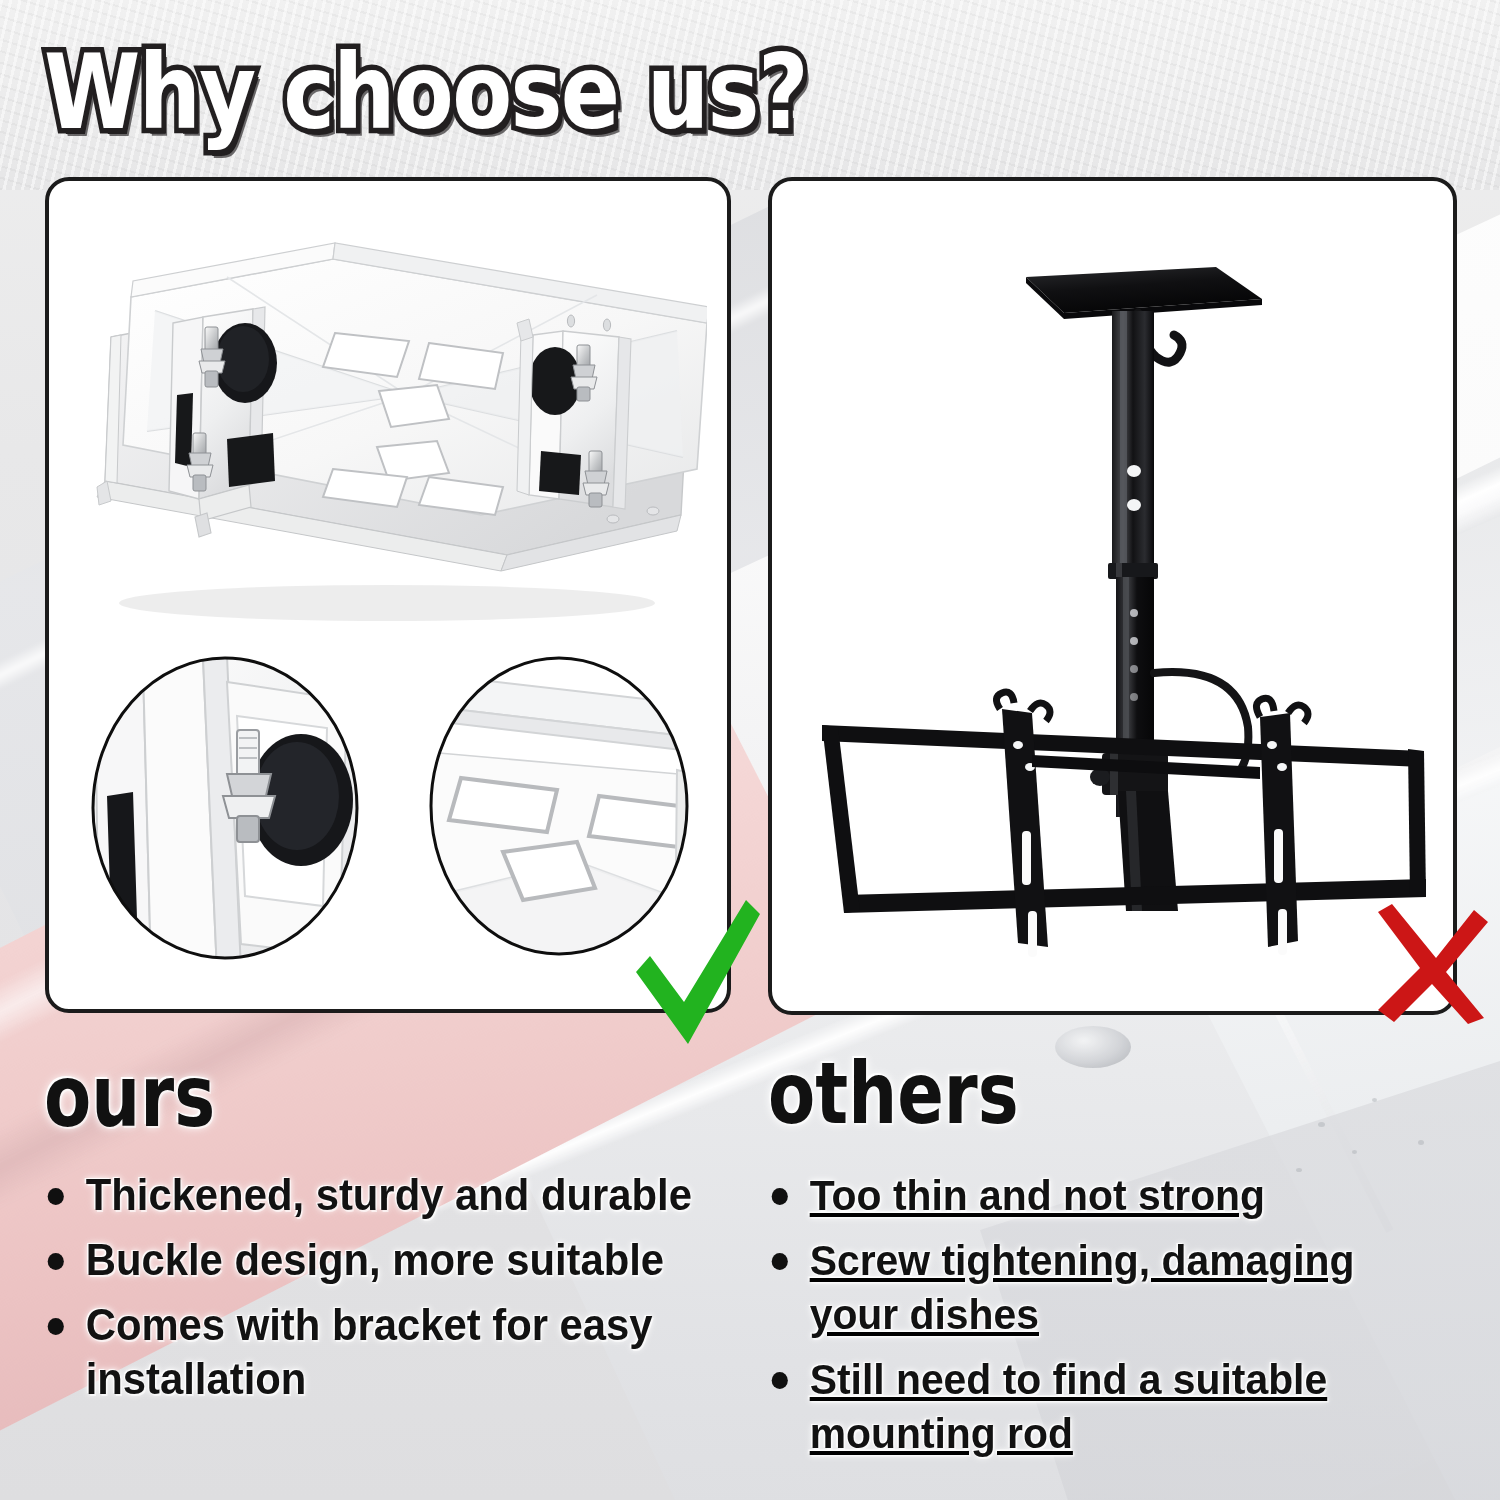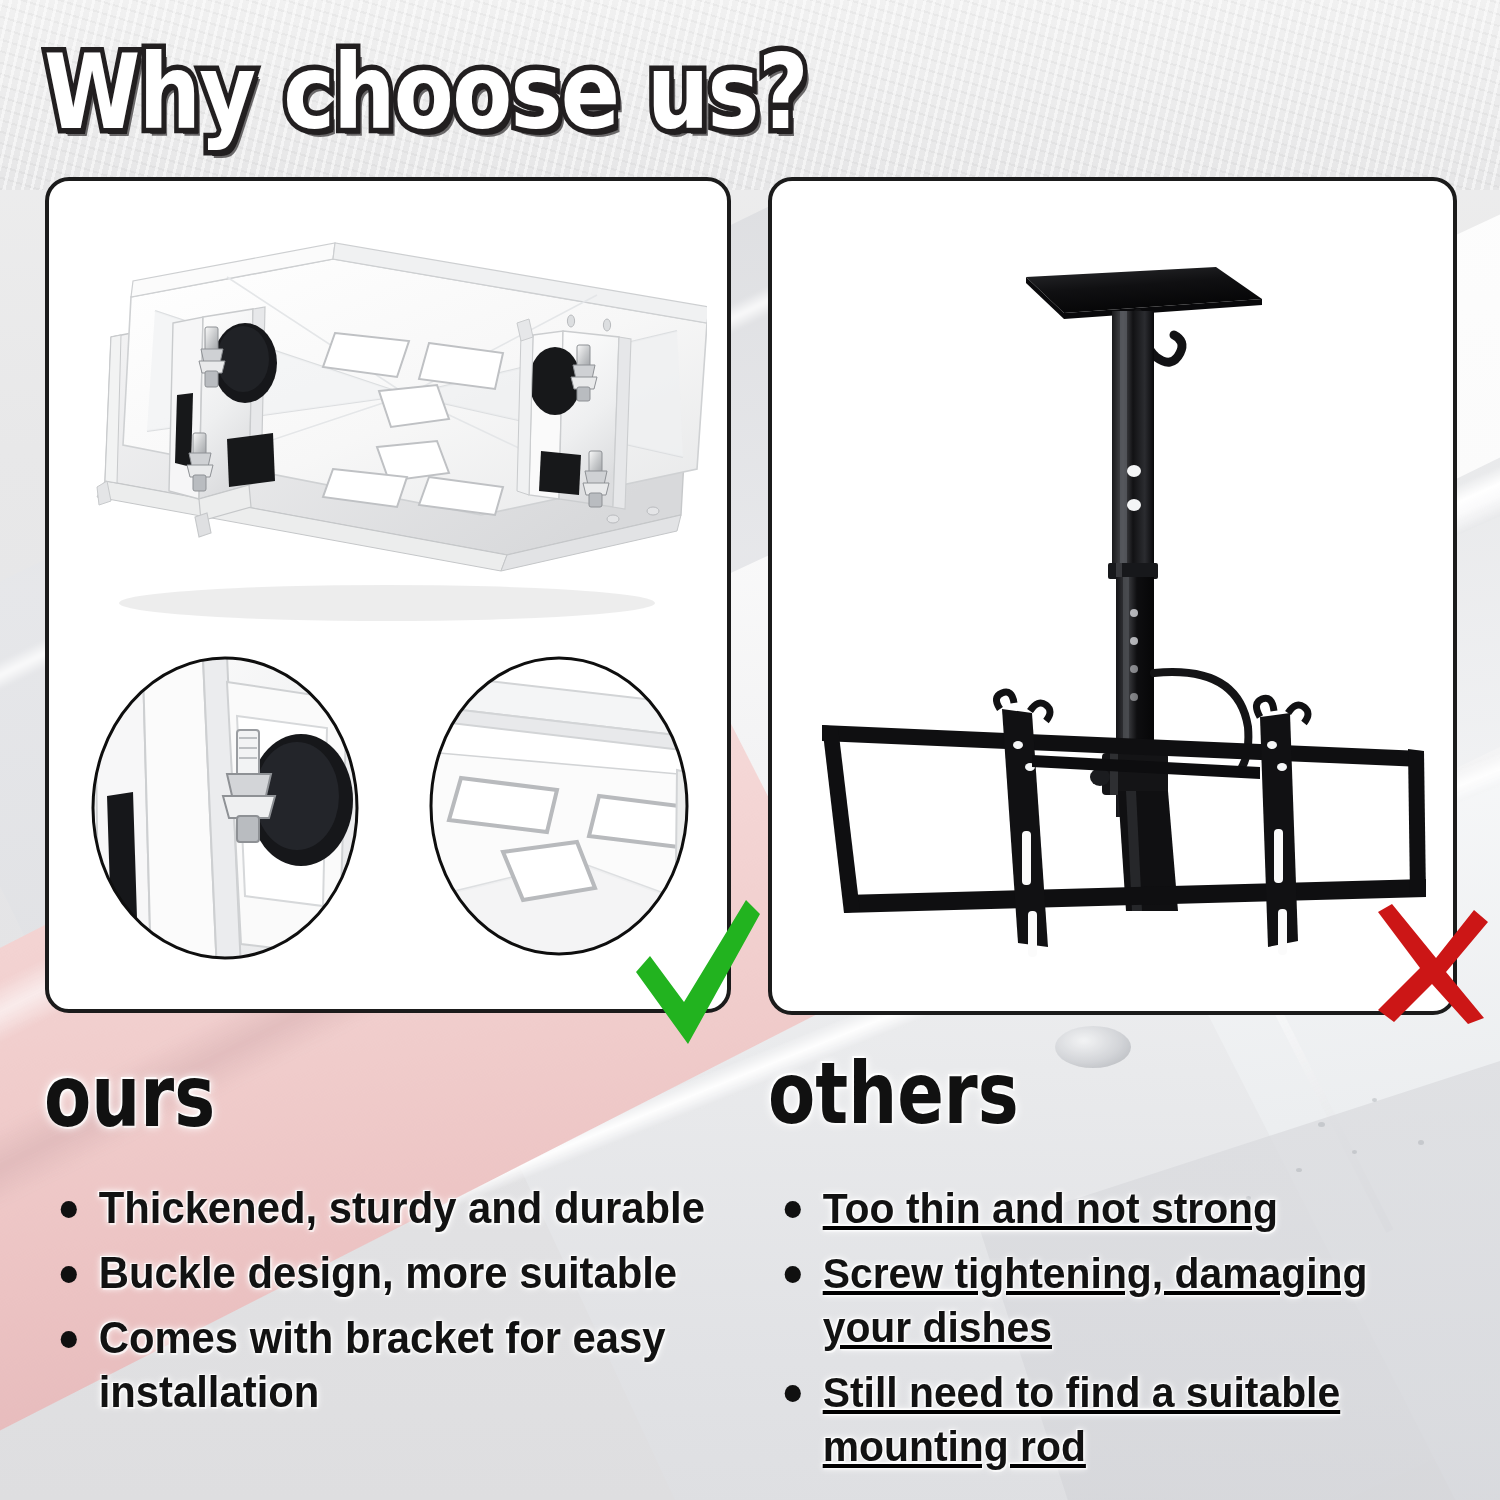--- a/index.html
+++ b/index.html
@@ -225,21 +225,21 @@
       -2px -2px 0 rgba(255,255,255,.9),
        2px  2px 0 rgba(255,255,255,.55);
   }
   #heading-ours   { left: 44px;  top: 1053px; }
   #heading-others { left: 768px; top: 1050px; }
 
   
   .bullet-list {
     position: absolute;
     list-style: none;
-    margin: 13px; padding: 0;
+    margin: 0; padding: 0;
   }
   #list-ours   { left: 42px;  top: 1168px; width: 718px; }
   #list-others { left: 766px; top: 1168px; width: 700px; text-decoration: underline; }
 
   .bullet-item {
     position: relative;
     padding-left: 46px;
     margin-bottom: 11px;
     font-family: "Liberation Sans", sans-serif;
     font-weight: 700;

